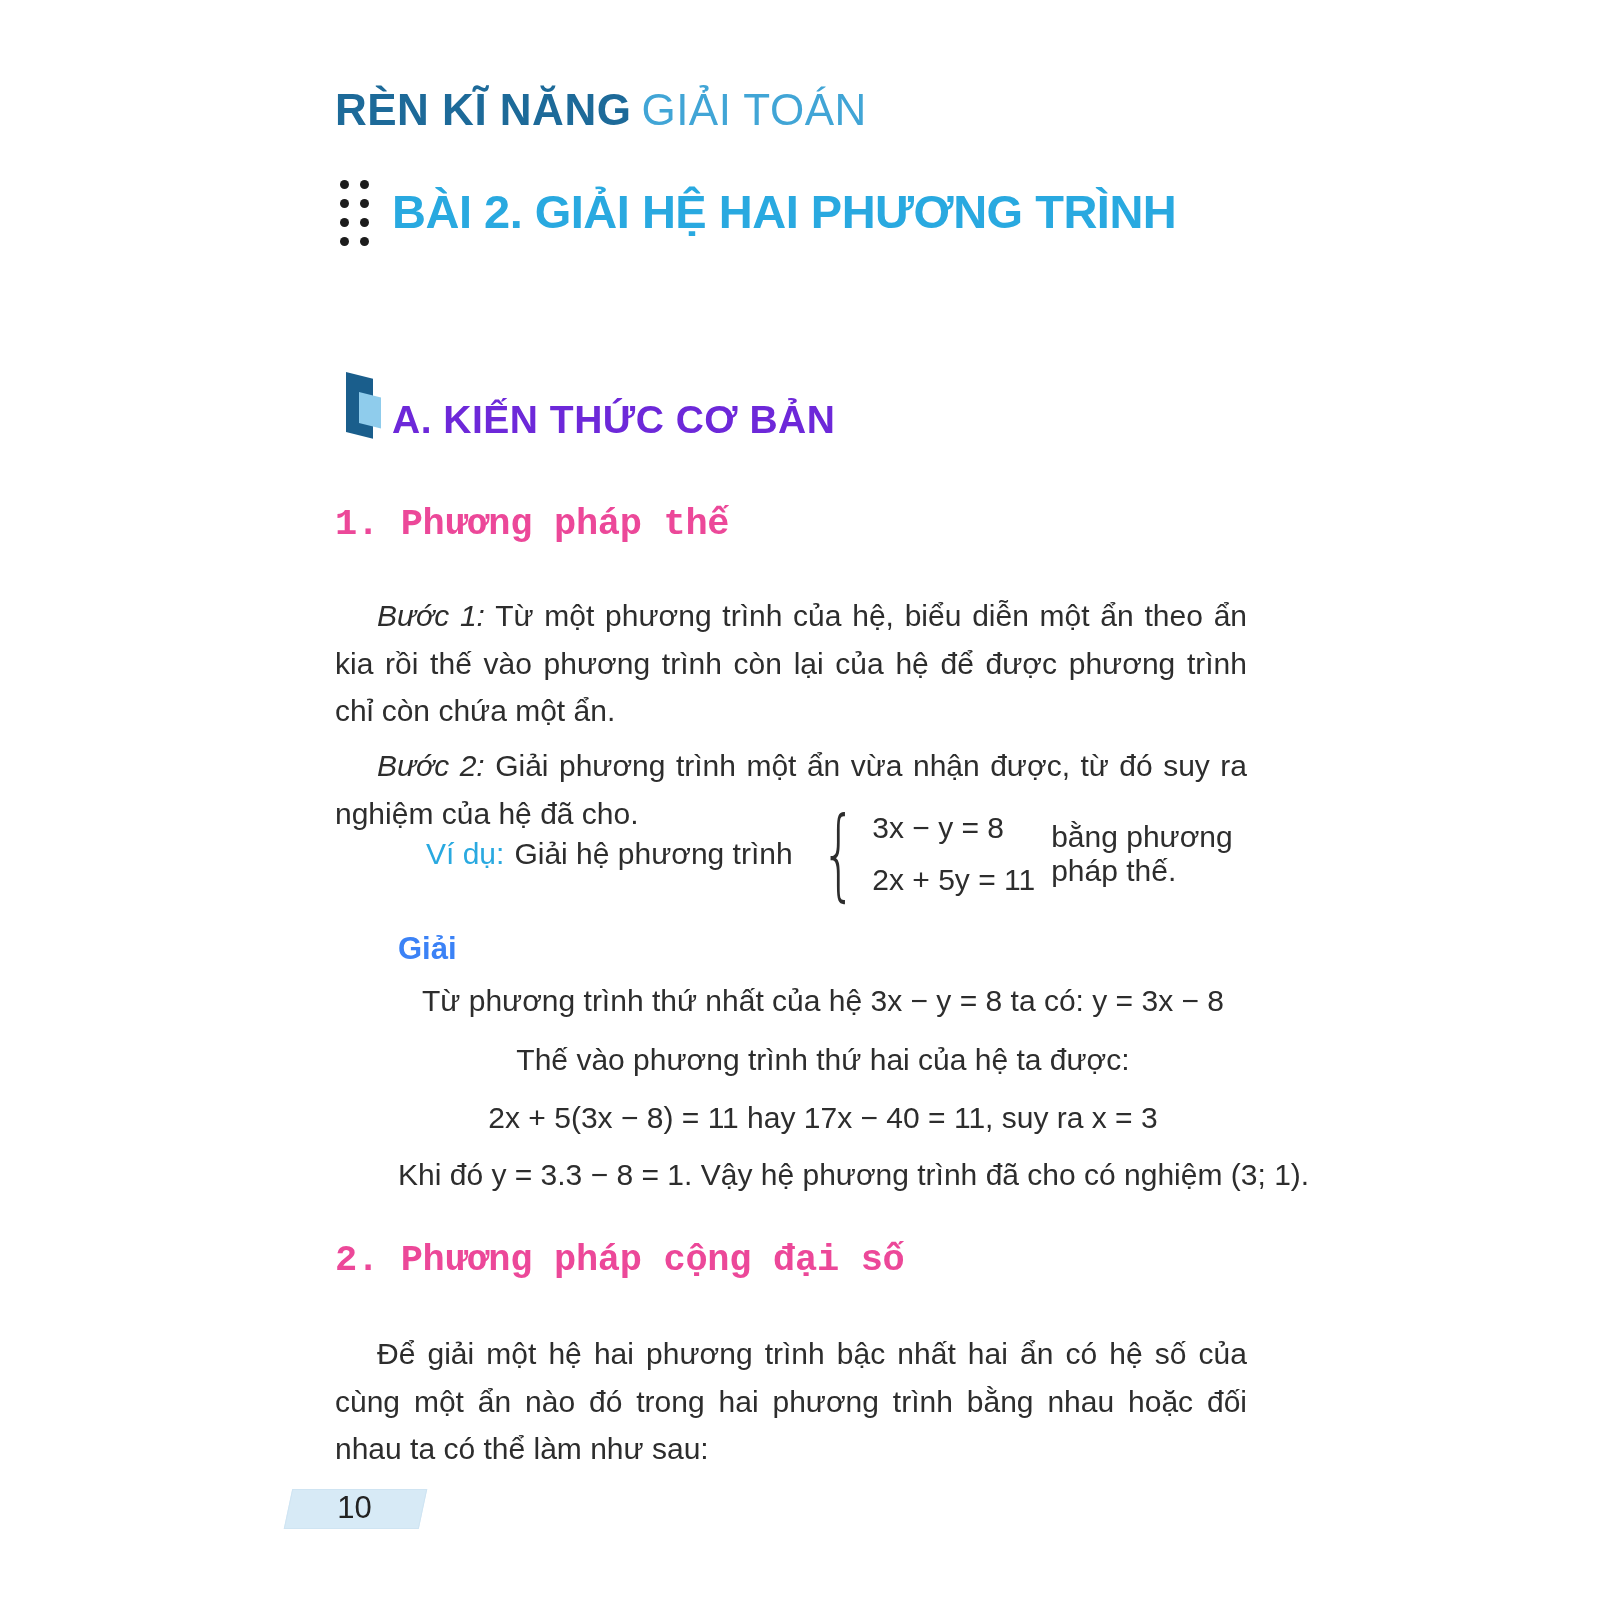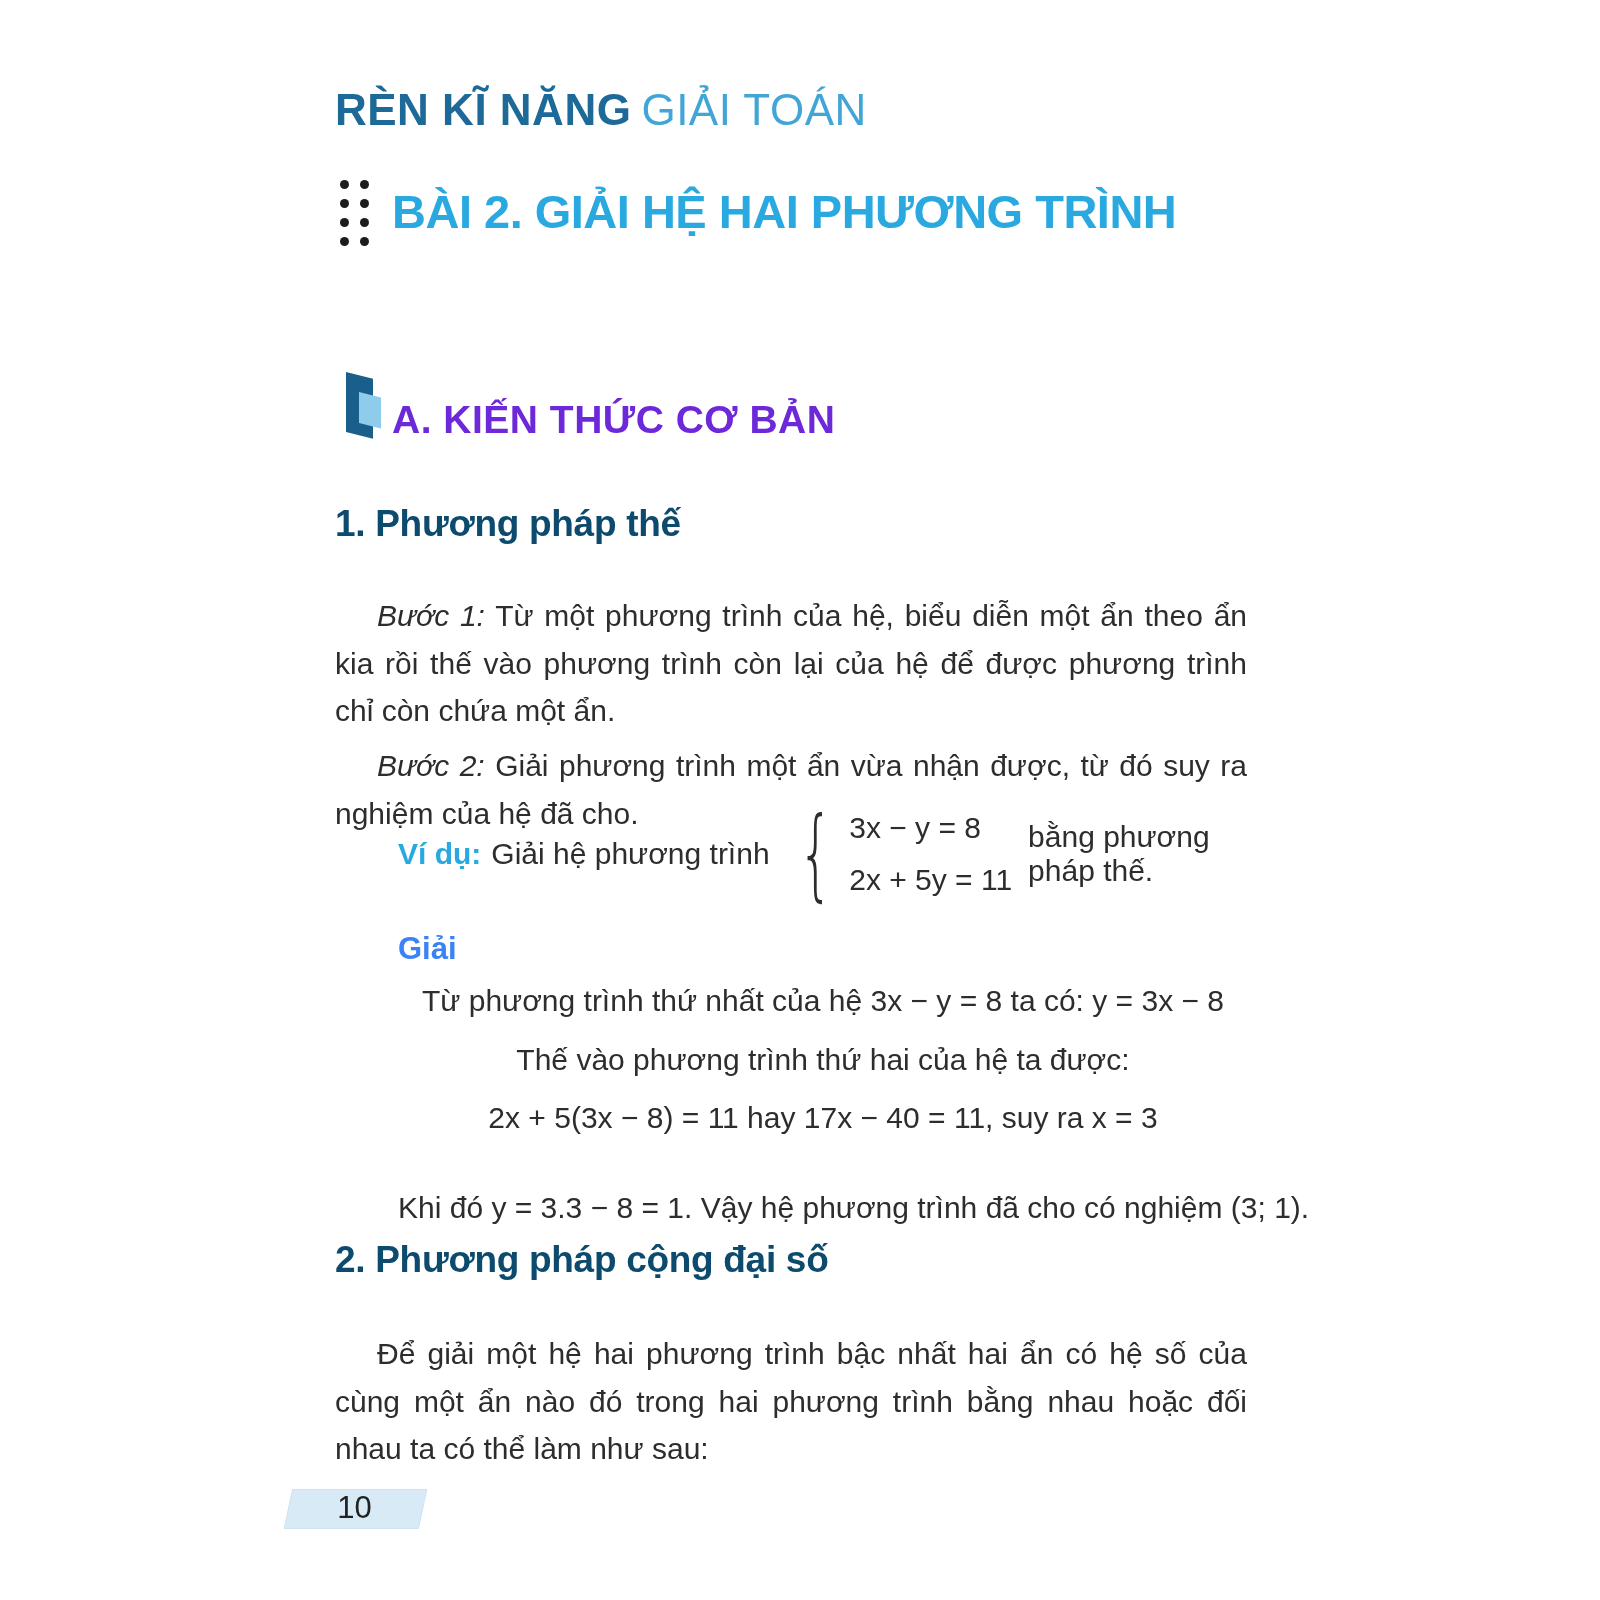--- a/index.html
+++ b/index.html
@@ -20,48 +20,48 @@
   .dot{width:9px;height:9px;border-radius:50%;background:#1c1c1c;}
   .lesson-title{left:392px;top:170px;width:820px;color:#29a9e0;font-weight:bold;
     font-size:47px;line-height:83px;letter-spacing:-0.5px;margin:0;}
 
   
   .sec-icon-dark{left:346px;top:372px;width:27px;height:60px;background:#1a5e8c;transform:skewY(14deg);transform-origin:left top;}
   .sec-icon-light{left:359px;top:392px;width:22px;height:31px;background:#8fccec;transform:skewY(14deg);transform-origin:left top;}
   .section-a{left:392px;top:398px;color:#6d28d9;font-weight:bold;font-size:39px;letter-spacing:.5px;}
 
   
-  .method-h{color:#0c4a6e;font-weight:bold;font-size:37px;letter-spacing:-0.3px;}
+  .method-h{color:#ec4899;font-weight:bold;font-size:37px;letter-spacing:-0.3px;font-family:Liberation Mono, monospace;}
   .h1{left:335px;top:503px;}
   .h2{left:335px;top:1239px;}
 
   
   .para{left:335px;width:912px;font-size:30px;line-height:47.5px;
     text-align:justify;text-align-last:left;}
   .para .lead{font-style:italic;}
   .p1{top:562px;}
   .p2{top:712px;}
   .p3{top:1300px;}
   .indent{display:inline-block;width:42px;}
 
   
   .example{left:398px;top:802px;width:850px;display:flex;align-items:center;font-size:30px;white-space:nowrap;}
-  .vi-du{color:#29a9e0;font-weight:bold;margin-right:10px;}
+  .vi-du{color:#29a9e0;font-weight:normal;margin-right:10px;margin-left:28px;}
   .brace{font-family:"DejaVu Sans",sans-serif;font-size:100px;font-weight:300;color:#2d2d2d;
     display:inline-block;transform:scaleX(.55);line-height:100px;margin:0 2px 0 14px;}
   .system{display:inline-block;line-height:52px;margin-right:16px;}
   .after-sys{white-space:normal;}
 
   
   .giai{left:398px;top:931px;color:#3b82f6;font-weight:bold;font-size:31px;}
   .sol{left:398px;width:850px;font-size:30px;white-space:nowrap;text-align:center;}
   .s1{top:984px;}
   .s2{top:1043px;}
   .s3{top:1101px;}
-  .s4{top:1158px;margin-top:33px;}
+  .s4{top:1158px;}
 
   
   .page-badge{left:288px;top:1489px;width:133px;height:38px;background:#d7eaf6;
     transform:skewX(-12deg);border:1px solid #cfe4f2;}
   .page-num{left:288px;top:1489px;width:133px;height:38px;display:flex;align-items:center;justify-content:center;
     font-size:31px;color:#222;}
 </style>
 </head>
 <body>
 

